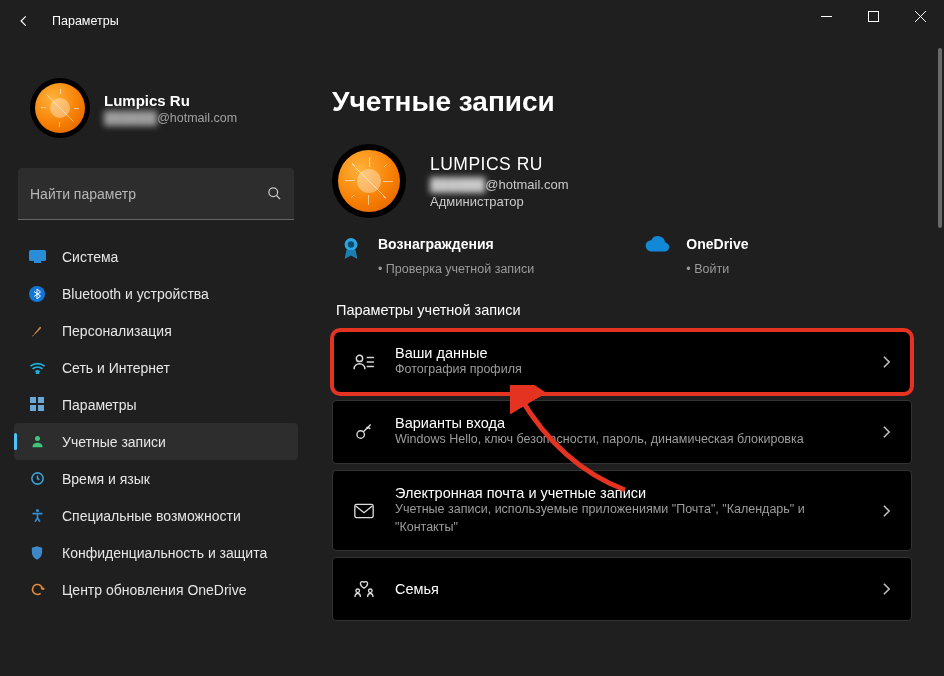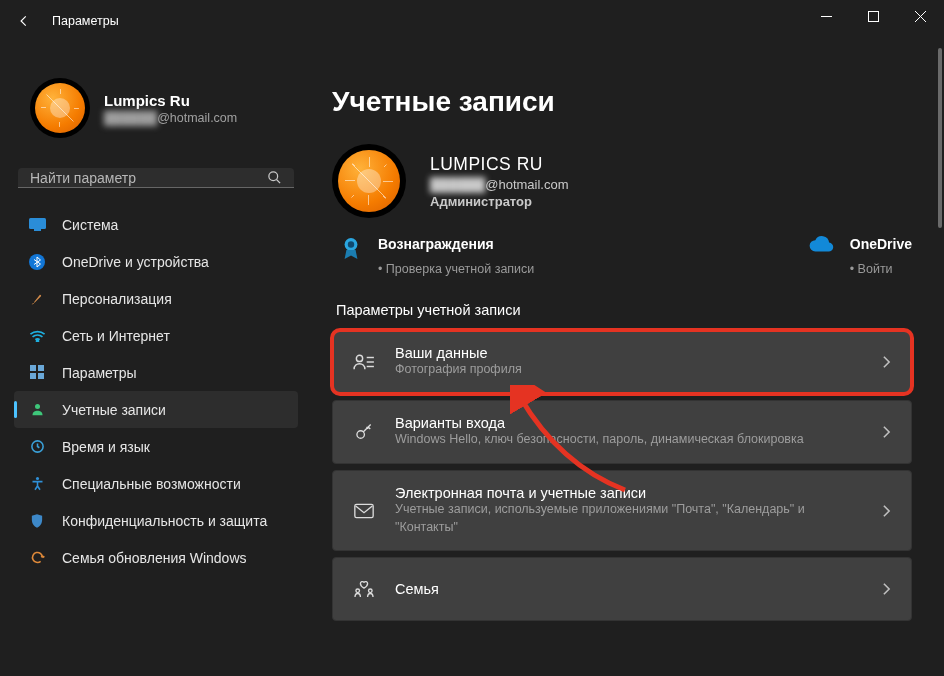--- a/index.html
+++ b/index.html
@@ -75,21 +75,21 @@
       border-radius:50%;
       background: rgba(255,255,255,.35);
     }
     .user-name { font-size: 15px; font-weight: 600; }
     .user-email { font-size: 12.5px; color: #a0a0a0; margin-top:2px;}
     .user-email .blur { filter: blur(3px); }
     .search {
       margin: 10px 4px 18px 4px;
       background: #2d2d2d;
       border-bottom: 1px solid #666;
-      height: 20px;
+      height: 52px;
       display: flex;
       align-items: center;
       padding: 0 12px;
       border-radius: 4px 4px 0 0;
     }
     .search input {
       flex: 1; background: transparent; border: none; outline: none;
       color: #d6d6d6; font-size: 14px;
     }
     .search input::placeholder { color: #b7b7b7; }
@@ -118,31 +118,31 @@
       position: relative;
     }
     .page-title { font-size: 28px; font-weight: 600; margin-bottom: 26px; }
     .account-header {
       display: flex; align-items: center; gap: 24px;
       margin-bottom: 18px;
     }
     .acct-name { font-size: 17.5px; letter-spacing:.5px; }
     .acct-email { font-size: 13px; color: #cacaca; margin-top:2px; }
     .acct-email .blur { filter: blur(3px); }
-    .acct-role { font-size: 13px; color: #cacaca; margin-top:2px;font-weight:bold; }
+    .acct-role { font-size: 13px; color: #cacaca; margin-top:2px; }
     .tiles {
-      display: flex; gap: 110px; margin: 8px 0 26px 8px; justify-content: space-between;
+      display: flex; gap: 110px; margin: 8px 0 26px 8px;
     }
     .tile { display: flex; align-items: flex-start; gap: 16px; }
     .tile .tlabel { font-size: 14px; font-weight: 600; }
     .tile .tsub { font-size: 12.5px; color: #9a9a9a; margin-top: 10px; }
     .tile .tsub::before { content:"• "; }
     .section-title { font-size: 14.5px; margin: 10px 0 12px 4px; }
     .card {
-      background: #404040;
+      background: #000000;
       border: 1px solid #333;
       border-radius: 4px;
       padding: 14px 20px;
       display: flex; align-items: center;
       gap: 20px;
       margin-bottom: 6px;
       min-height: 64px;
     }
     .card.highlight {
       outline: 4px solid #e53322;
@@ -226,21 +226,21 @@
           </span>
         <span>Система</span>
       </li>
       <li>
         <span class="ico">
             <svg width="16" height="16">
               <circle cx="8" cy="8" r="8" fill="#1276d6"></circle>
               <path d="M8 3v10l3.5-3L5 5.5M8 3l3.5 3L5 10.5" stroke="#fff" stroke-width="1" fill="none"></path>
             </svg>
           </span>
-        <span>OneDrive и устройства</span>
+        <span>Bluetooth и устройства</span>
       </li>
       <li>
         <span class="ico">
             <svg width="16" height="16" viewBox="0 0 24 24">
               <path d="M4 20c3 0 4-2 4-4l8-10c1-1 3 1 2 2L8 18c-2 0-3 1-4 2z" fill="#d08a4a"></path>
             </svg>
           </span>
         <span>Персонализация</span>
       </li>
       <li>
@@ -297,21 +297,21 @@
             </svg>
           </span>
         <span>Конфиденциальность и защита</span>
       </li>
       <li>
         <span class="ico">
             <svg width="15" height="15" viewBox="0 0 24 24" fill="none" stroke="#e08a3a" stroke-width="2.5">
               <path d="M20 12a8 8 0 10-3 6.2M20 12l-2-3m2 3l3-2"></path>
             </svg>
           </span>
-        <span>Семья обновления Windows</span>
+        <span>Центр обновления OneDrive</span>
       </li>
     </ul>
   </aside>
 
   <main class="main">
     <div class="scrollbar"></div>
     <h1 class="page-title">Учетные записи</h1>
 
     <div class="account-header">
       <div class="avatar-large">

